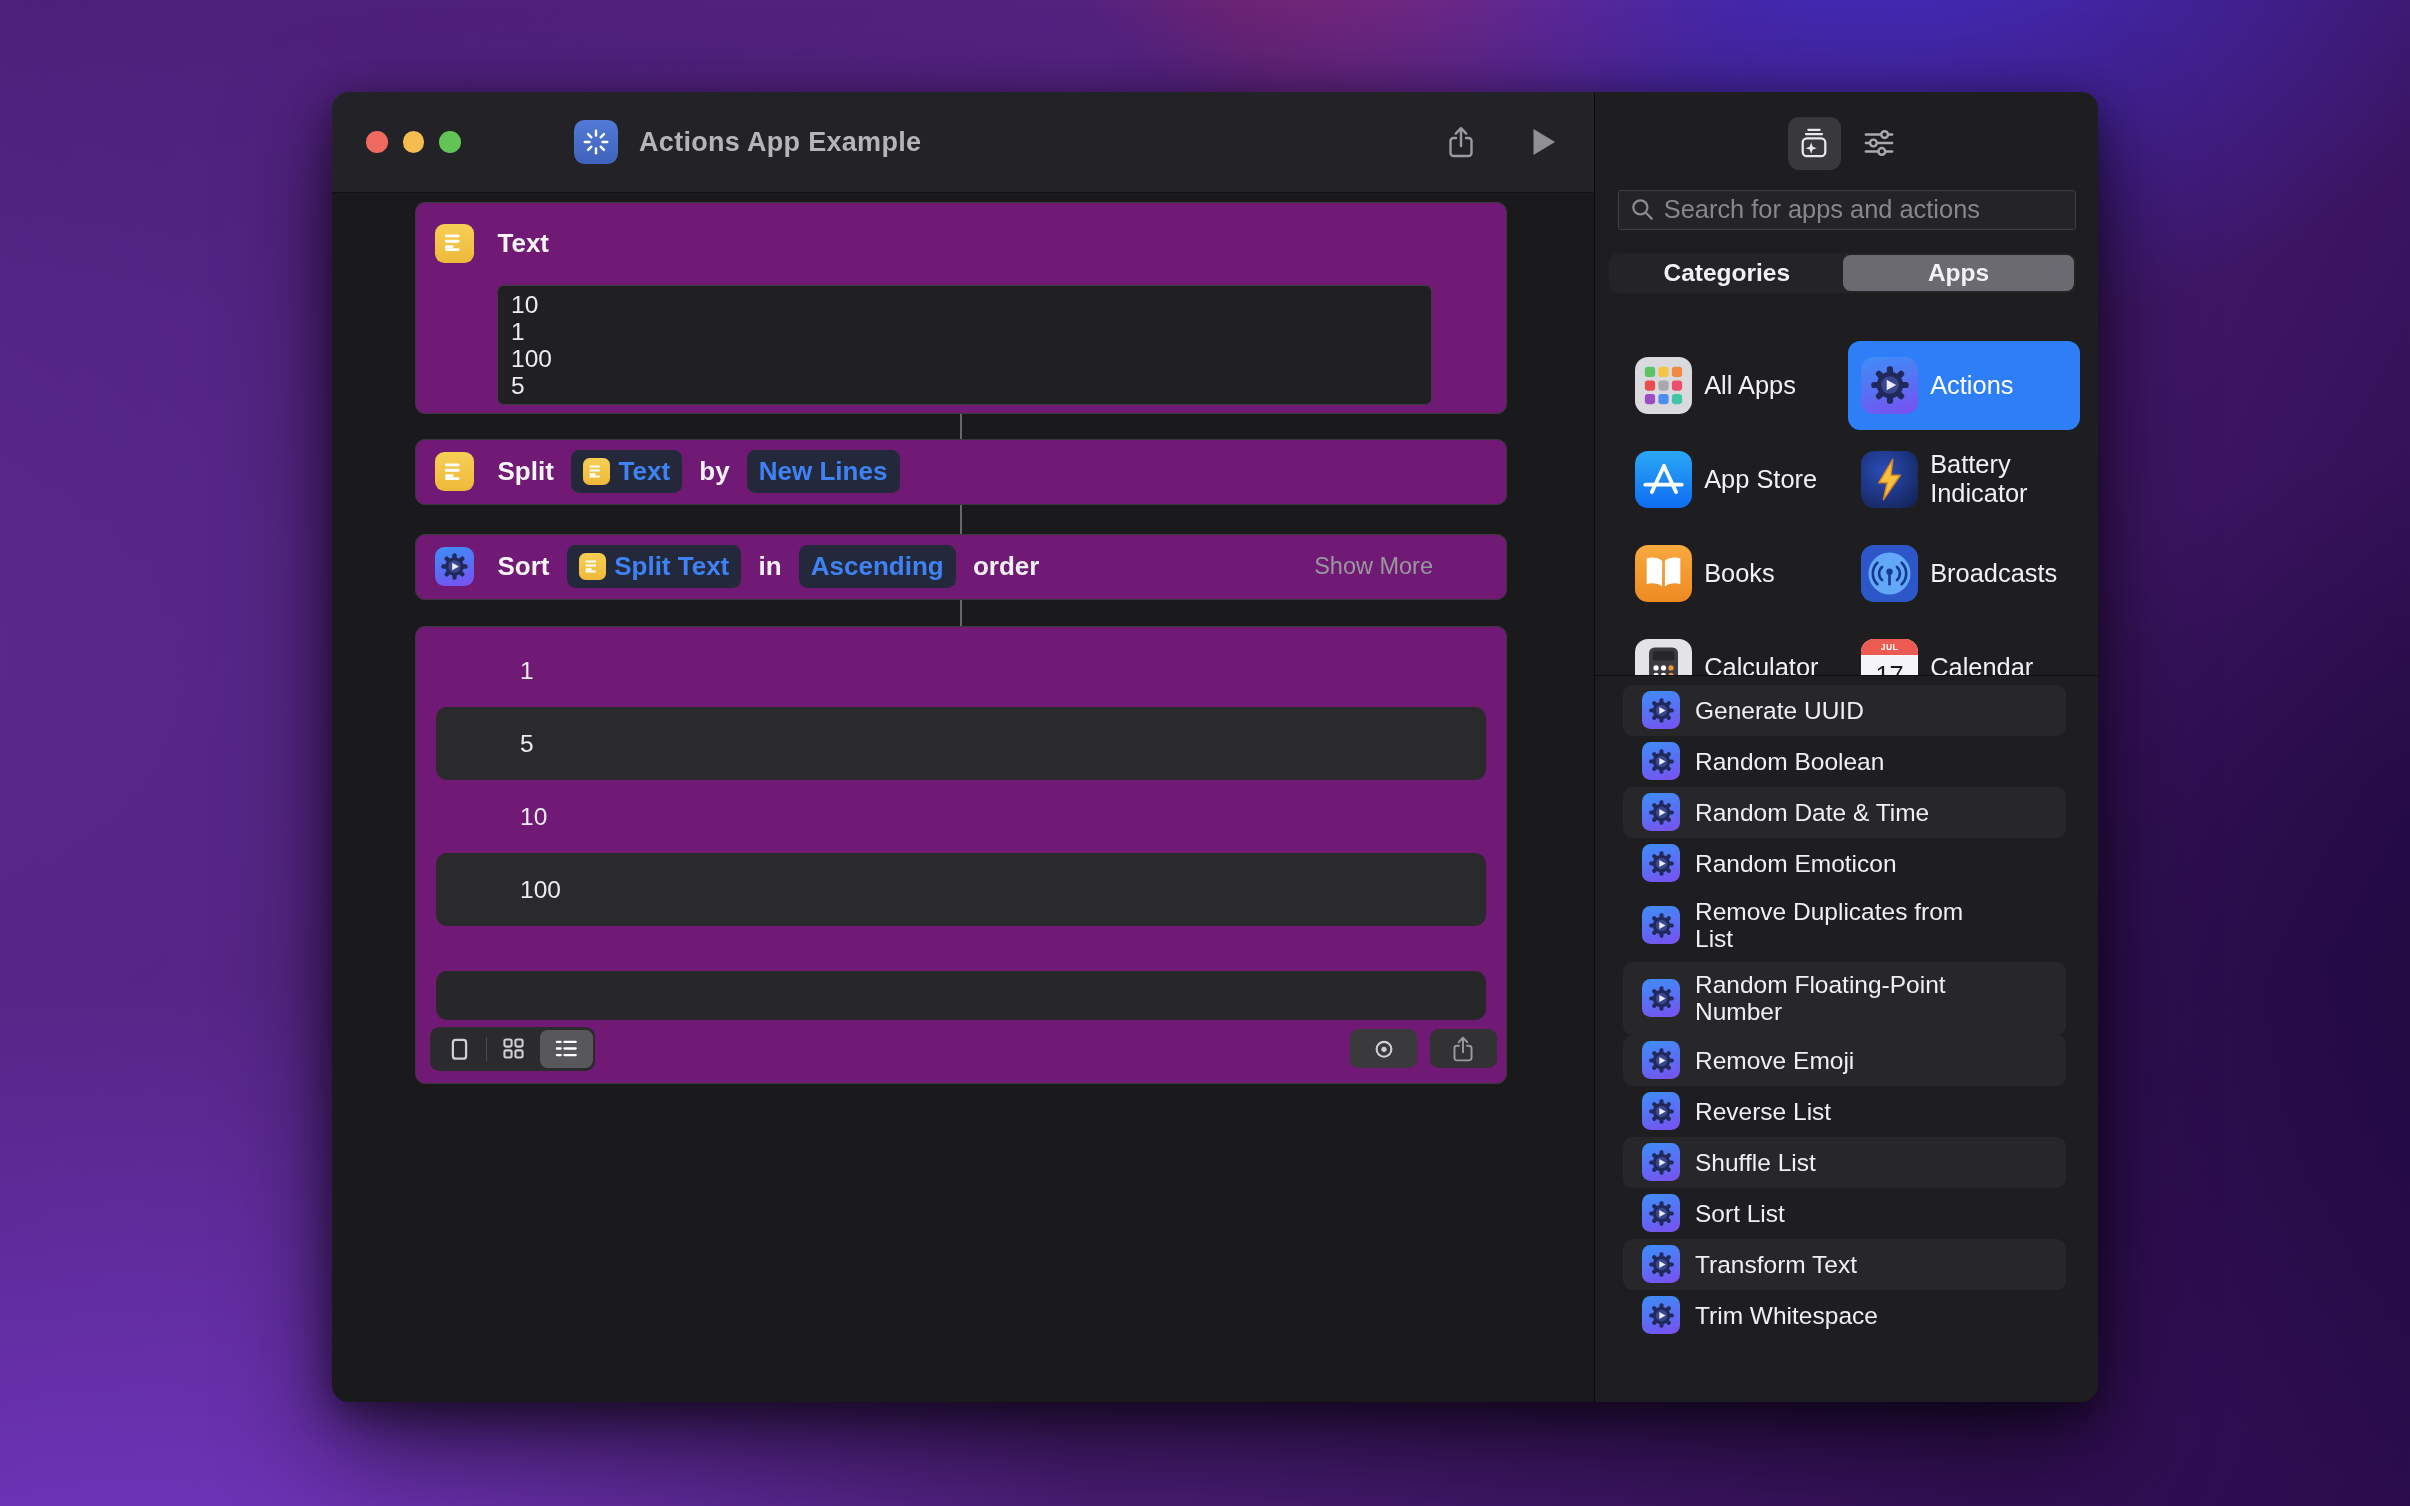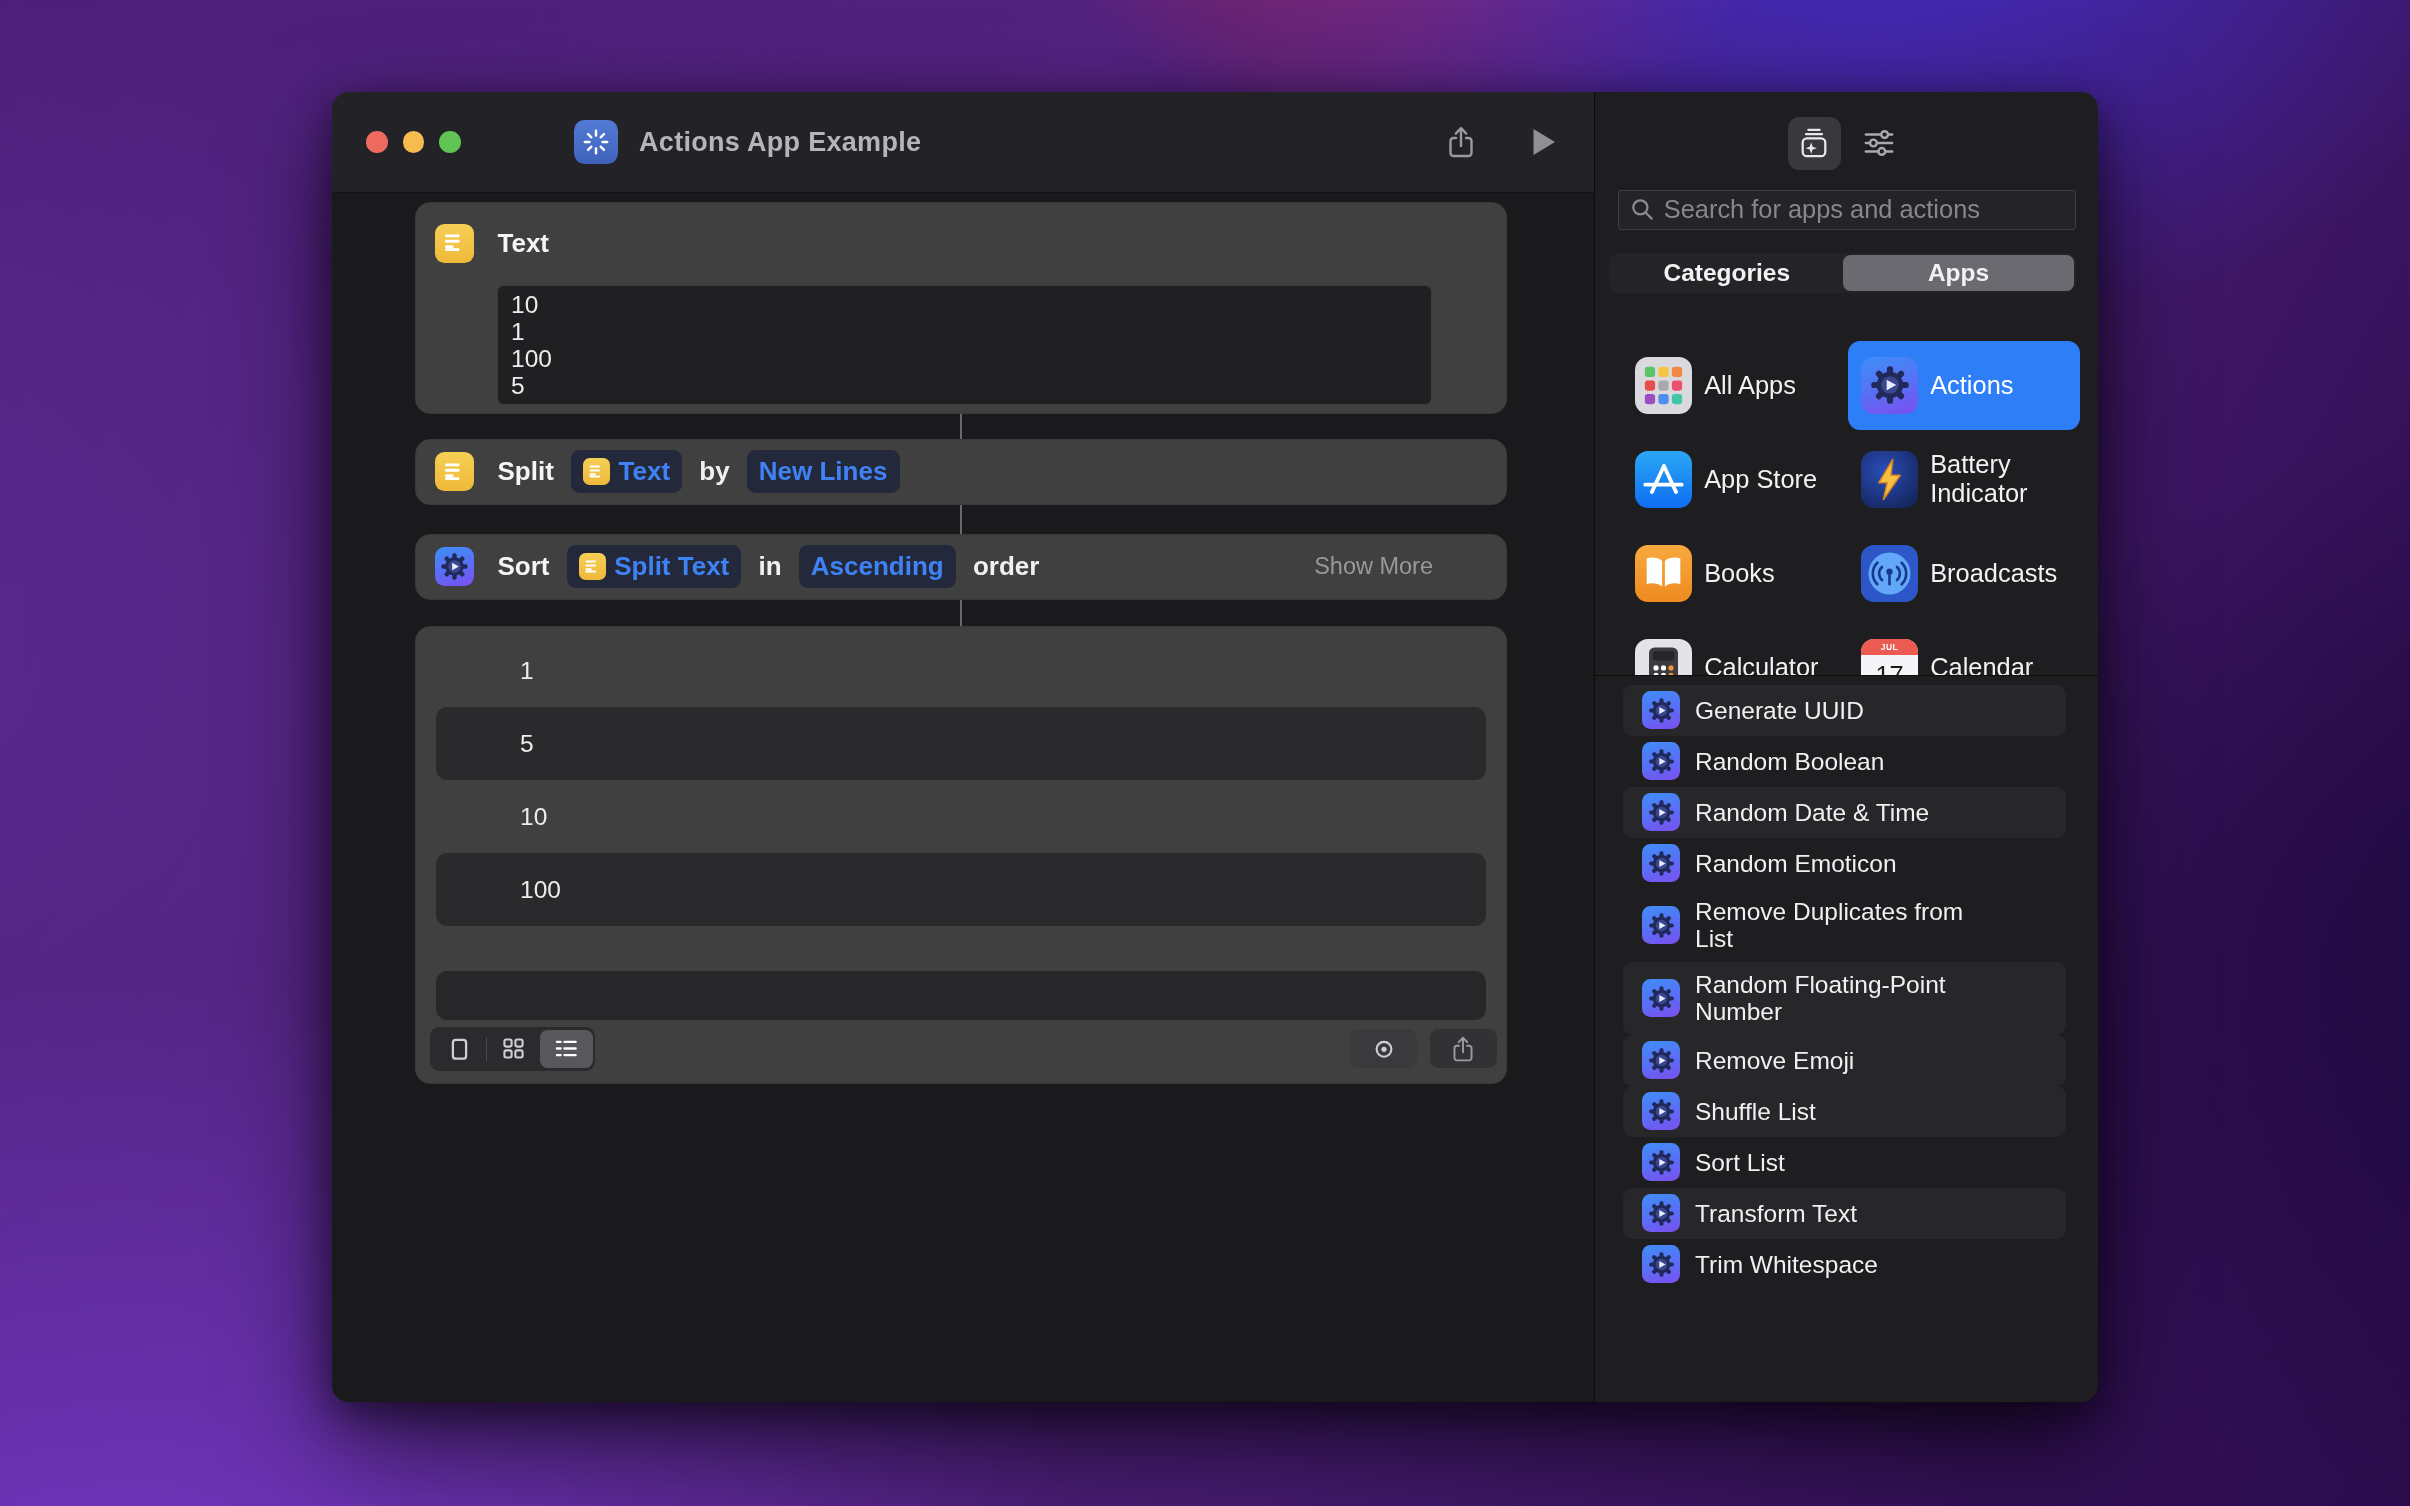--- a/index.html
+++ b/index.html
@@ -34,21 +34,21 @@
   .tb-appicon { width:44px; height:44px; border-radius:10.4px; margin-left:113px;
     background:linear-gradient(180deg,#527ad4,#3f63bd); display:flex; align-items:center; justify-content:center; }
   .tb-title { margin-left:21px; font-size:27px; font-weight:700; color:#b4b4b9; letter-spacing:0.3px; }
   .tb-spacer { flex:1; }
   .tb-btn { background:none; border:none; display:flex; align-items:center; justify-content:center; cursor:pointer; }
   .tb-share { margin-right:55px; }
 
   
   .canvas { flex:1; background:#1a1a1c; padding-top:8.5px; overflow:hidden; }
   .stack { width:1092px; margin-left:83px; }
-  .card { background:#404040; border:0.9px solid #39393c; border-radius:15px; }
+  .card { background:#701a75; border:0.9px solid #39393c; border-radius:10px; }
   .connector { height:25.4px; display:flex; justify-content:center; }
   .connector i { display:block; width:2.8px; height:100%; background:#68686d; }
 
   
   .text-card { height:212px; padding:21px 0 0 19px; }
   .card-head { display:flex; align-items:center; }
   .icon-text { width:39px; height:39px; border-radius:9.4px; background:linear-gradient(180deg,#f6cf55,#efb93a); display:flex; align-items:center; justify-content:center; flex:none; }
   .icon-text svg { width:23.5px; height:23.5px; }
   .icon-text.mini { width:27px; height:27px; border-radius:6.6px; }
   .icon-text.mini svg { width:17px; height:17px; }
@@ -543,20 +543,28 @@
           <span class="act-label" style="max-width:282px;">Random Floating-Point Number</span>
         </div>
         <div class="action-row h1 lit">
           <span class="act-ic">
               <svg viewBox="0 0 40 40">
                 <use href="#sym-gear-play"></use>
               </svg>
             </span>
           <span class="act-label">Remove Emoji</span>
         </div>
+        <div class="action-row h1">
+          <span class="act-ic">
+              <svg viewBox="0 0 40 40">
+                <use href="#sym-gear-play"></use>
+              </svg>
+            </span>
+          <span class="act-label">Reverse List</span>
+        </div>
         <div class="action-row h1 lit">
           <span class="act-ic">
               <svg viewBox="0 0 40 40">
                 <use href="#sym-gear-play"></use>
               </svg>
             </span>
           <span class="act-label">Shuffle List</span>
         </div>
         <div class="action-row h1">
           <span class="act-ic">

